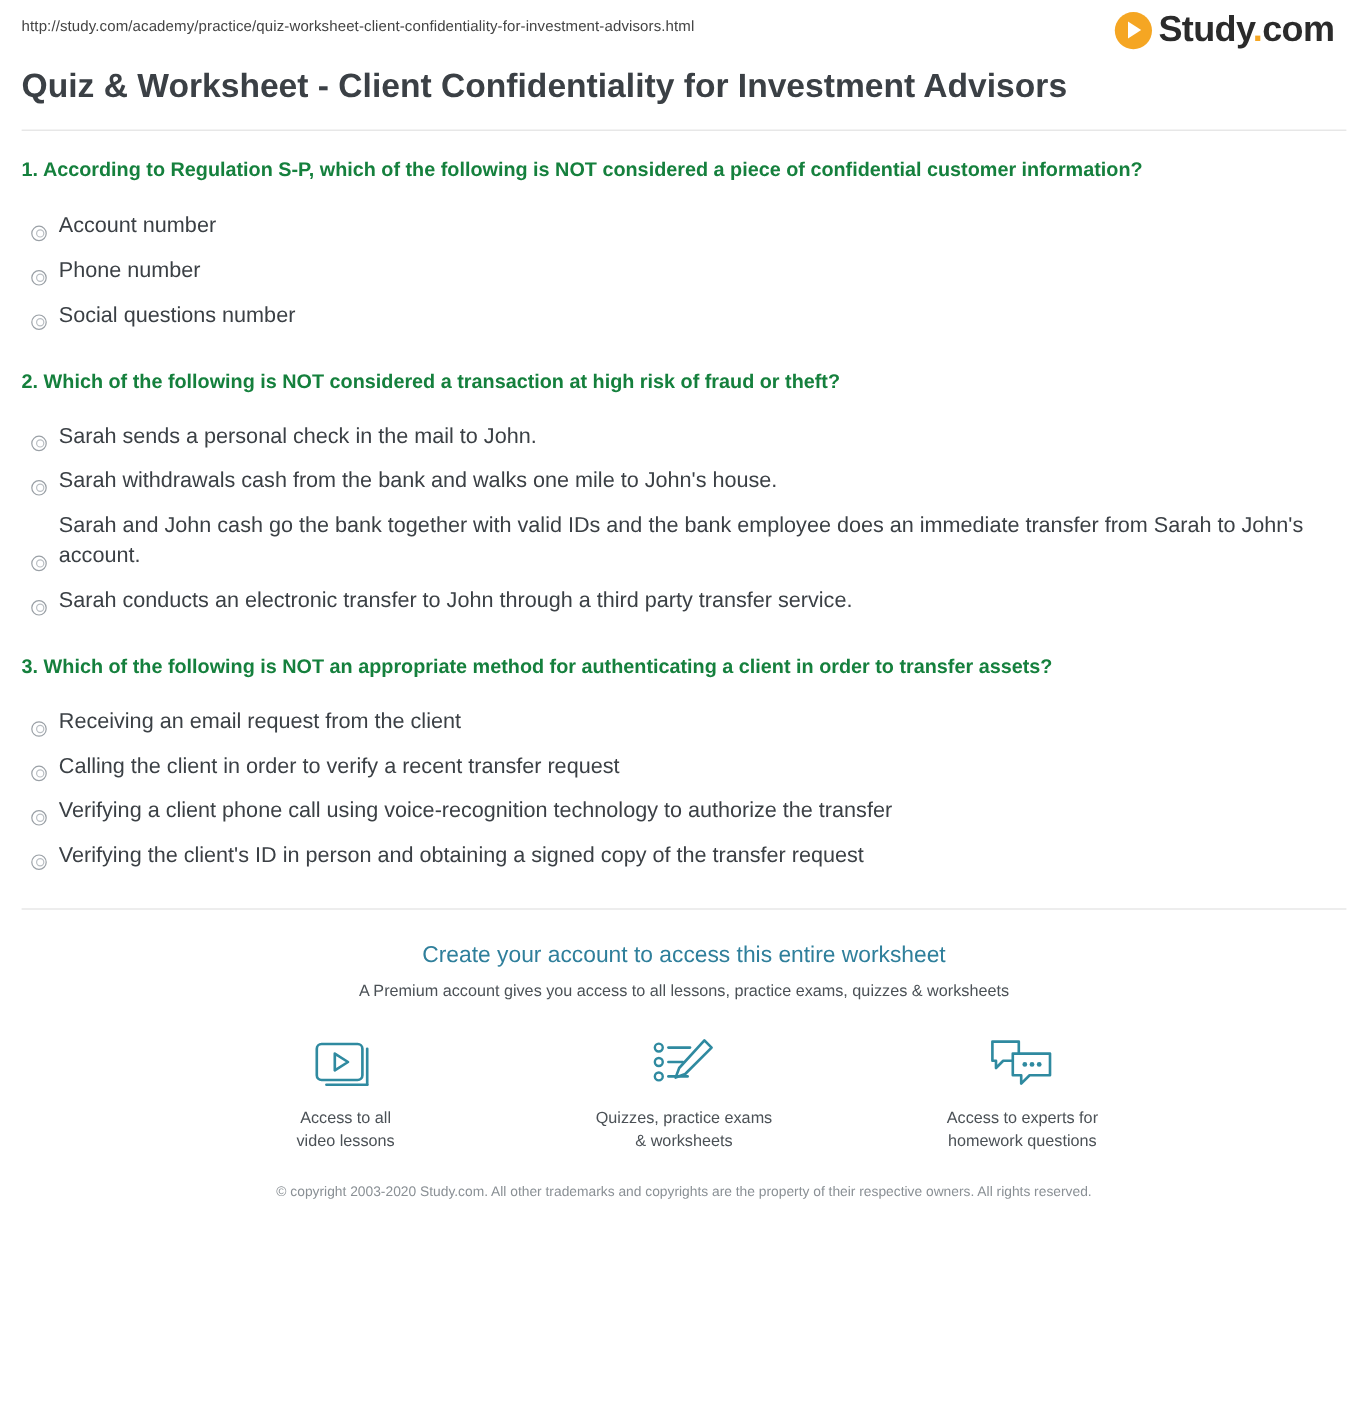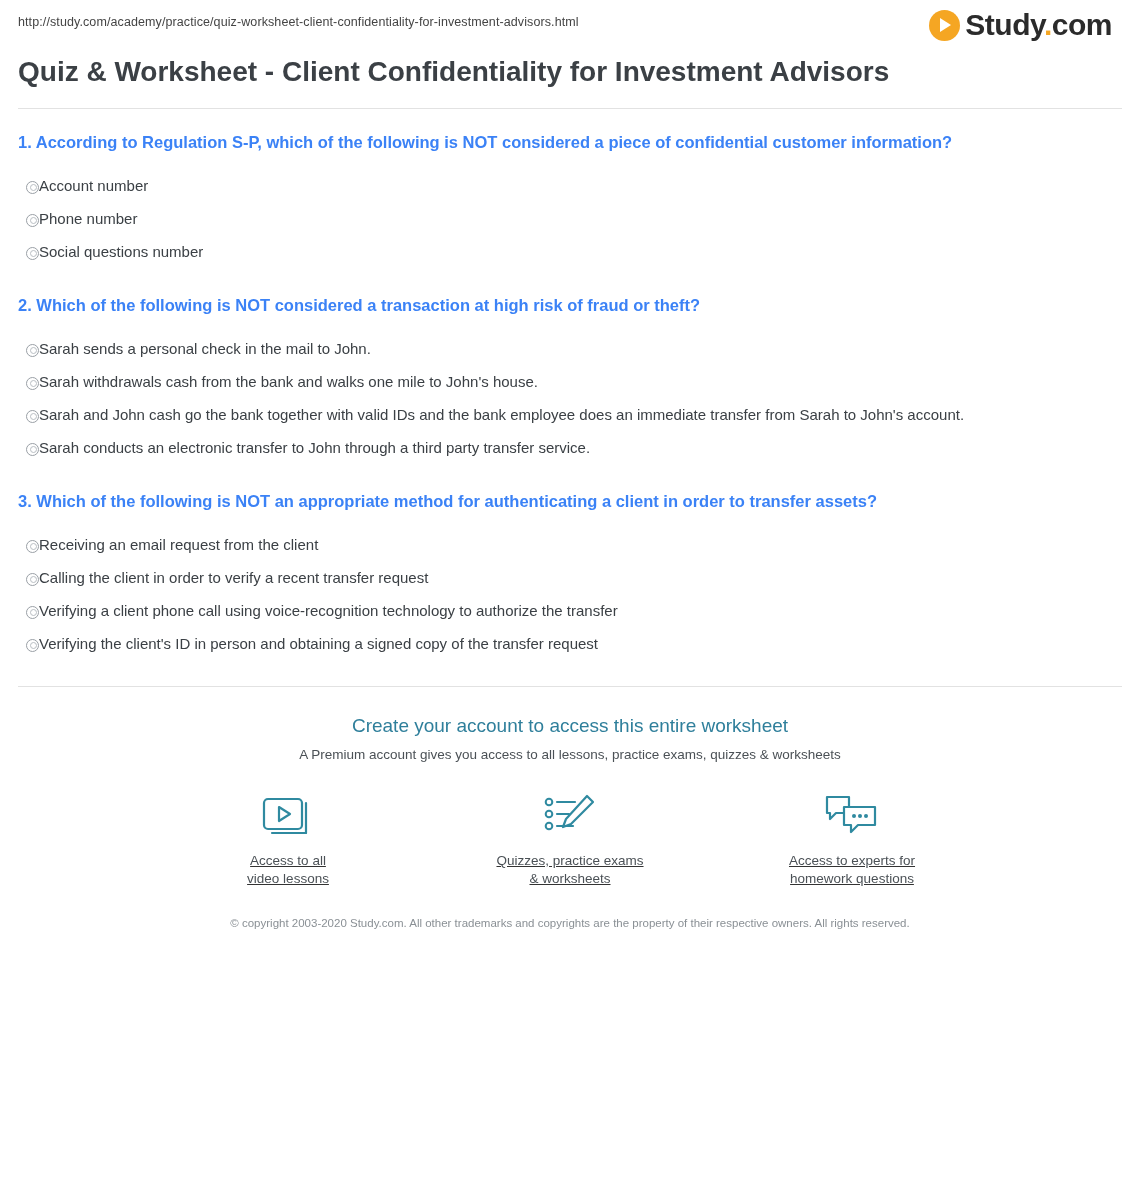--- a/index.html
+++ b/index.html
@@ -84,30 +84,31 @@
     border-top: 1px solid #e2e2e2;
     margin: 0;
   }
 
   
   .questions { padding-top: 22px; }
   .question { margin-bottom: 26px; }
   .q-text {
     font-size: 16.5px;
     font-weight: bold;
-    color: #3b82f6;
+    color: #15803d;
     line-height: 1.45;
     margin: 0 0 14px 0;
   }
   .choices { margin: 0; padding: 0; list-style: none; }
   .choice {
     display: flex;
-    align-items: center;
+    align-items: flex-end;
+    gap: 10px;
     padding: 6px 0 6px 8px;
-    font-size: 15px;
+    font-size: 18px;
     color: #3b4045;
     line-height: 1.4;
   }
   .radio {
     flex: 0 0 auto;
     width: 13px;
     height: 13px;
     border: 1px solid #9aa0a6;
     border-radius: 50%;
     margin-top: 3px;
@@ -140,21 +141,20 @@
   .promo-sub {
     font-size: 13.5px;
     color: #4b5156;
     margin: 0 0 26px 0;
   }
   .features {
     display: flex;
     justify-content: center;
     gap: 112px;
     margin-bottom: 26px;
-    text-decoration: underline;
   }
   .feature {
     width: 170px;
     text-align: center;
   }
   .feature-icon {
     height: 54px;
     display: flex;
     align-items: center;
     justify-content: center;

